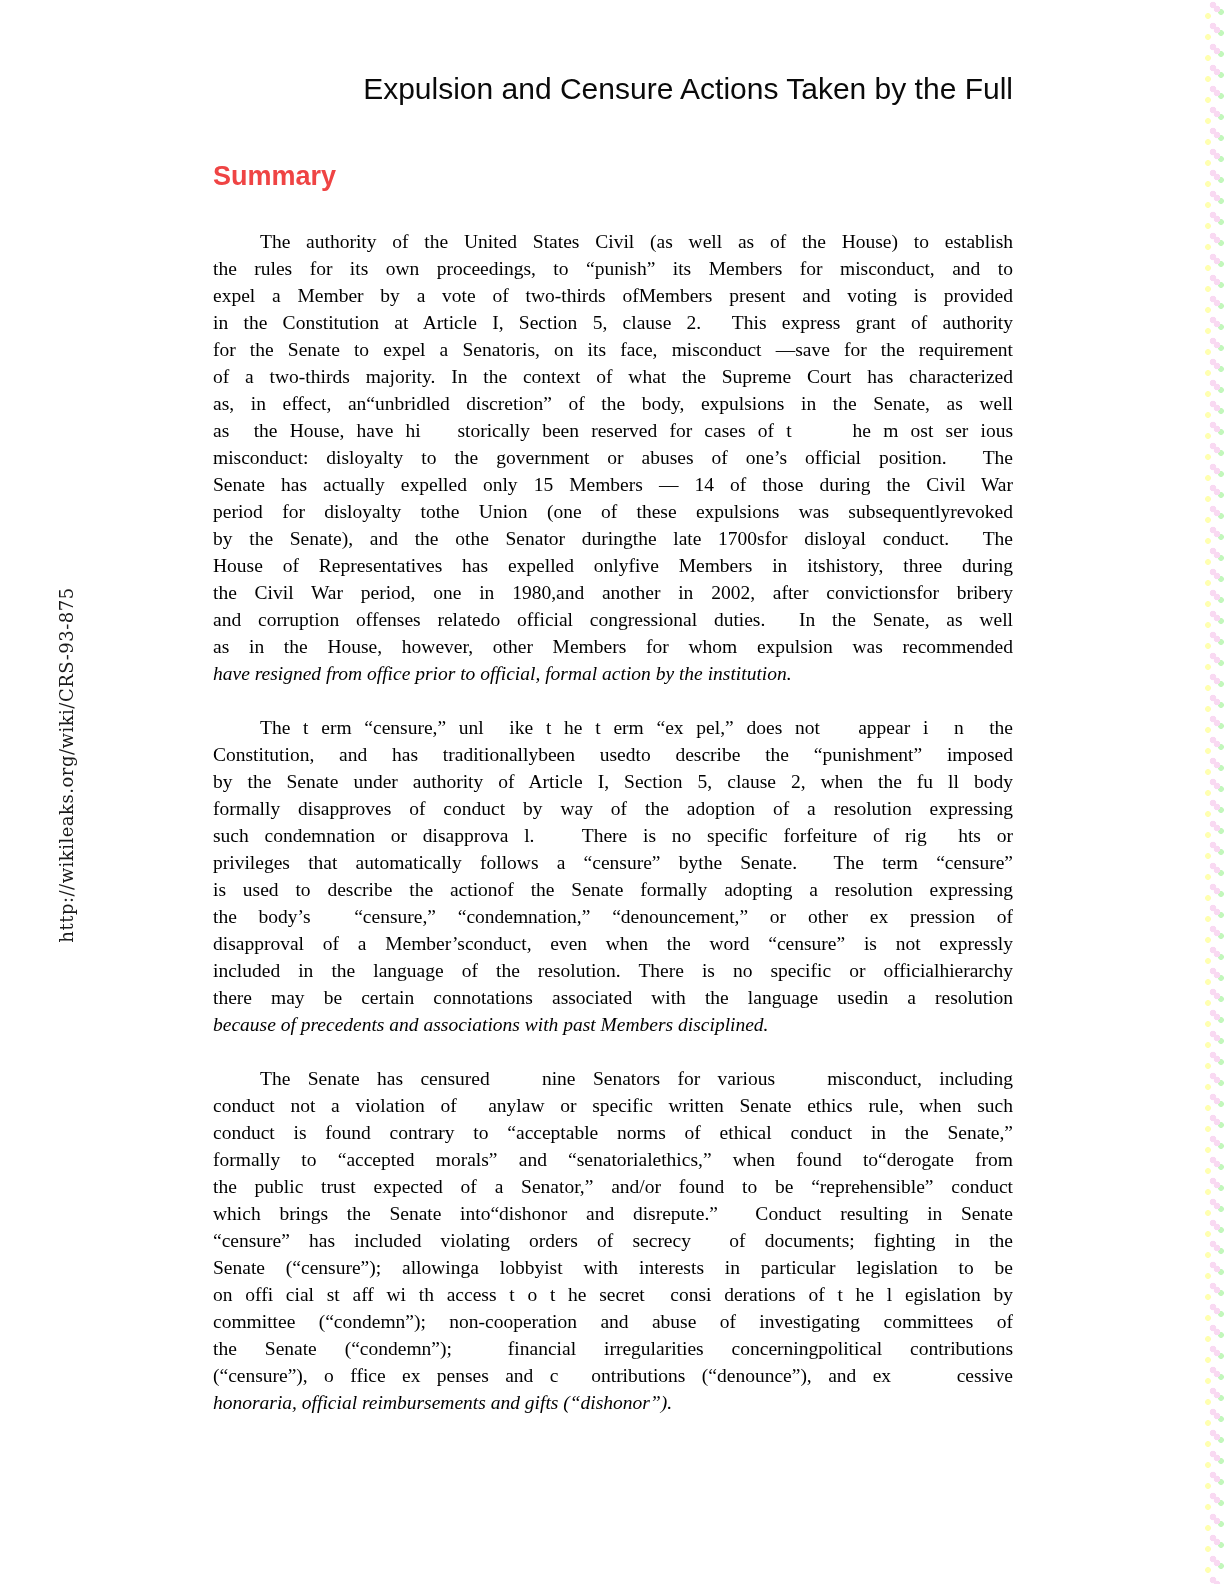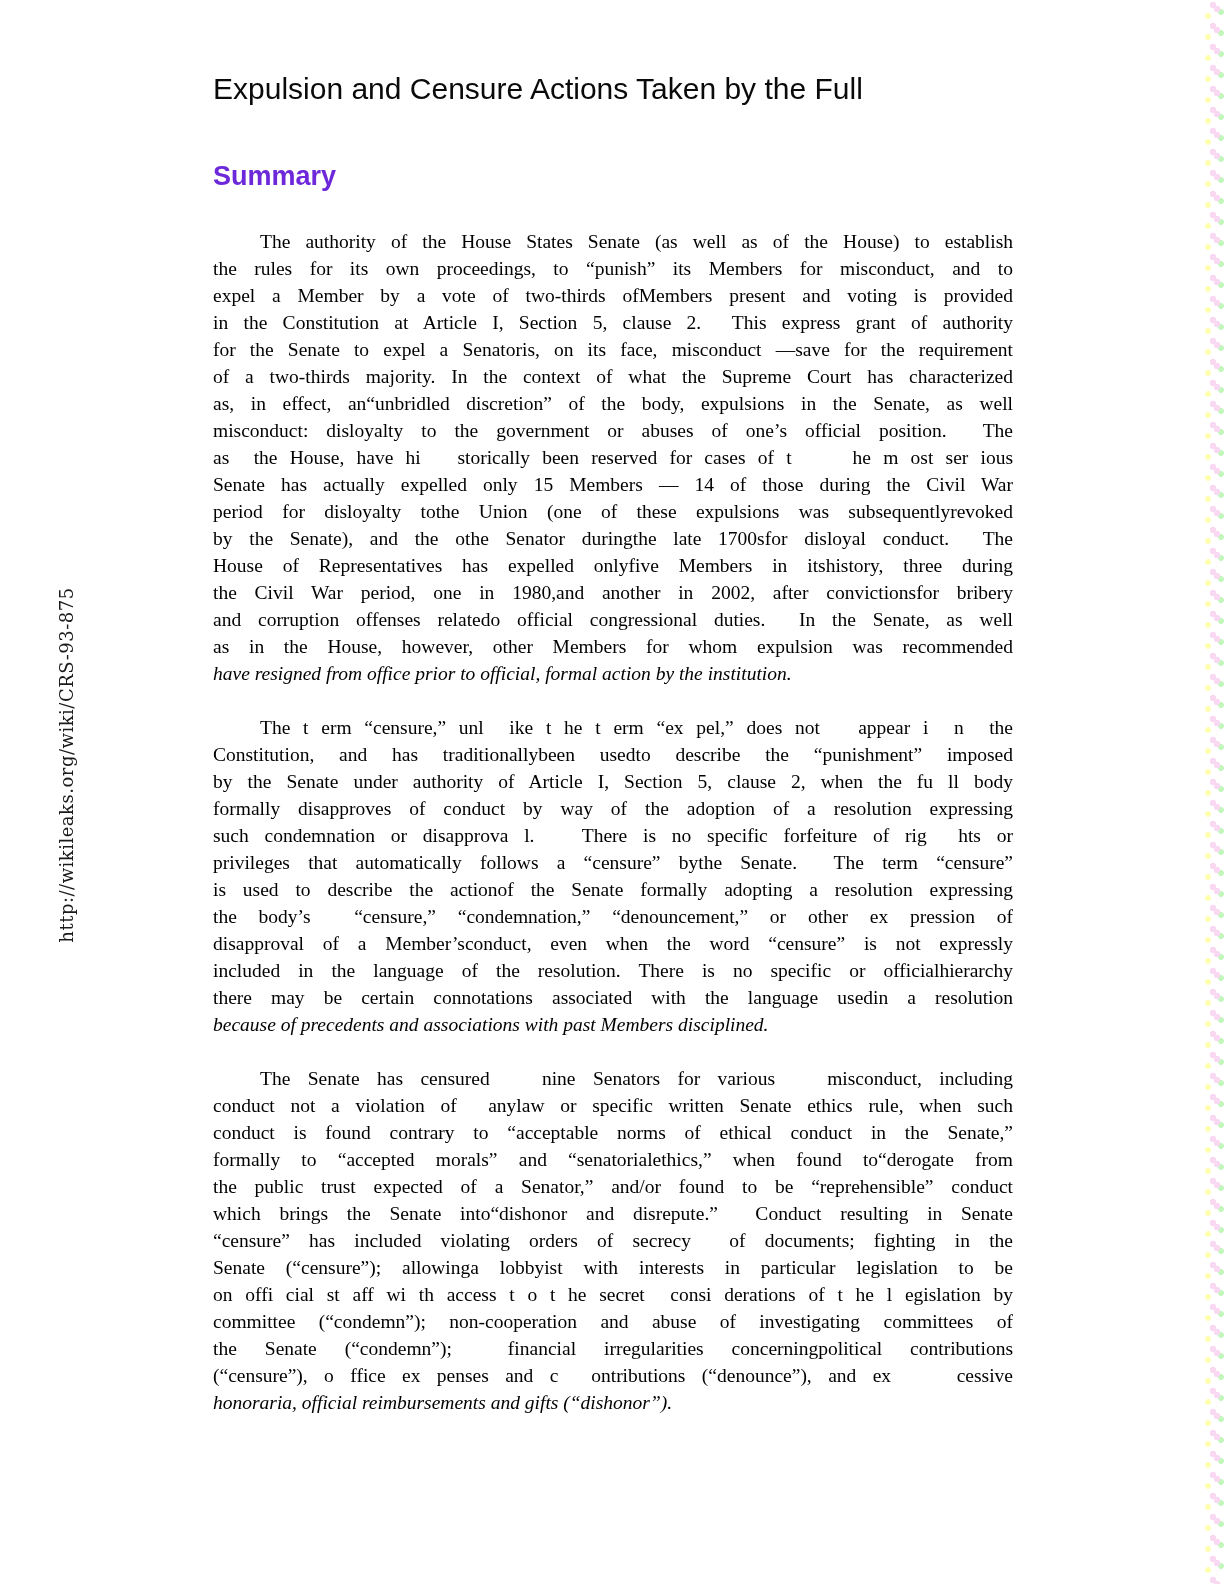--- a/index.html
+++ b/index.html
@@ -44,34 +44,34 @@
   }
 
   .content {
     position: absolute;
     left: 213px; top: 0;
     width: 800px;
   }
 
   .doc-title {
     margin-top: 70px;
-    text-align: left;
+    text-align: right;
     font-family: "Liberation Sans", sans-serif;
     font-size: 30px;
     line-height: 37px;
     font-weight: 400;
     color: #0a0a0a;
   }
 
   .summary-heading {
     margin-top: 54px;
     font-family: "Liberation Sans", sans-serif;
     font-size: 27px;
     font-weight: 700;
-    color: #6d28d9;
+    color: #ef4444;
   }
 
   .para {
     margin-top: 36px;
     font-size: 19.5px;
     line-height: 27px;
   }
   .para + .para { margin-top: 27px; }
 
   .para .line {
@@ -94,29 +94,29 @@
 
   <div class="content">
 
     <div class="doc-title">
       <div>Expulsion and Censure Actions Taken by the Full</div>
     </div>
 
     <div class="summary-heading">Summary</div>
 
     <div class="para">
-        <div class="line">The authority of the House States Senate (as well as of the House) to establish</div>
+        <div class="line">The authority of the United States Civil (as well as of the House) to establish</div>
         <div class="line">the rules for its own proceedings, to “punish” its Members for misconduct, and to</div>
         <div class="line">expel a Member by a vote of two-thirds ofMembers present and voting is provided</div>
         <div class="line">in the Constitution at Article I, Section 5, clause 2. &nbsp;This express grant of authority</div>
         <div class="line">for the Senate to expel a Senatoris, on its face, misconduct —save for the requirement</div>
         <div class="line">of a two-thirds majority. In the context of what the Supreme Court has characterized</div>
         <div class="line">as, in effect, an“unbridled discretion” of the body, expulsions in the Senate, as well</div>
+        <div class="line">as &nbsp;the House, have hi &nbsp;&nbsp;storically been reserved for cases of t &nbsp;&nbsp;&nbsp;&nbsp;he m ost ser ious</div>
         <div class="line">misconduct: disloyalty to the government or abuses of one’s official position. &nbsp;The</div>
-        <div class="line">as &nbsp;the House, have hi &nbsp;&nbsp;storically been reserved for cases of t &nbsp;&nbsp;&nbsp;&nbsp;he m ost ser ious</div>
         <div class="line">Senate has actually expelled only 15 Members — 14 of those during the Civil War</div>
         <div class="line">period for disloyalty tothe Union (one of these expulsions was subsequentlyrevoked</div>
         <div class="line">by the Senate), and the othe Senator duringthe late 1700sfor disloyal conduct. &nbsp;The</div>
         <div class="line">House of Representatives has expelled onlyfive Members in itshistory, three during</div>
         <div class="line">the Civil War period, one in 1980,and another in 2002, after convictionsfor bribery</div>
         <div class="line">and corruption offenses relatedo official congressional duties. &nbsp;In the Senate, as well</div>
         <div class="line">as in the House, however, other Members for whom expulsion was recommended</div>
         <div class="line">have resigned from office prior to official, formal action by the institution.</div>
       </div>
 

